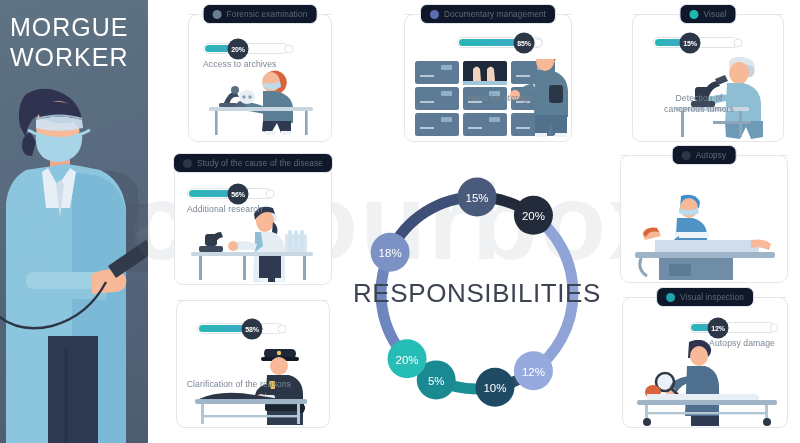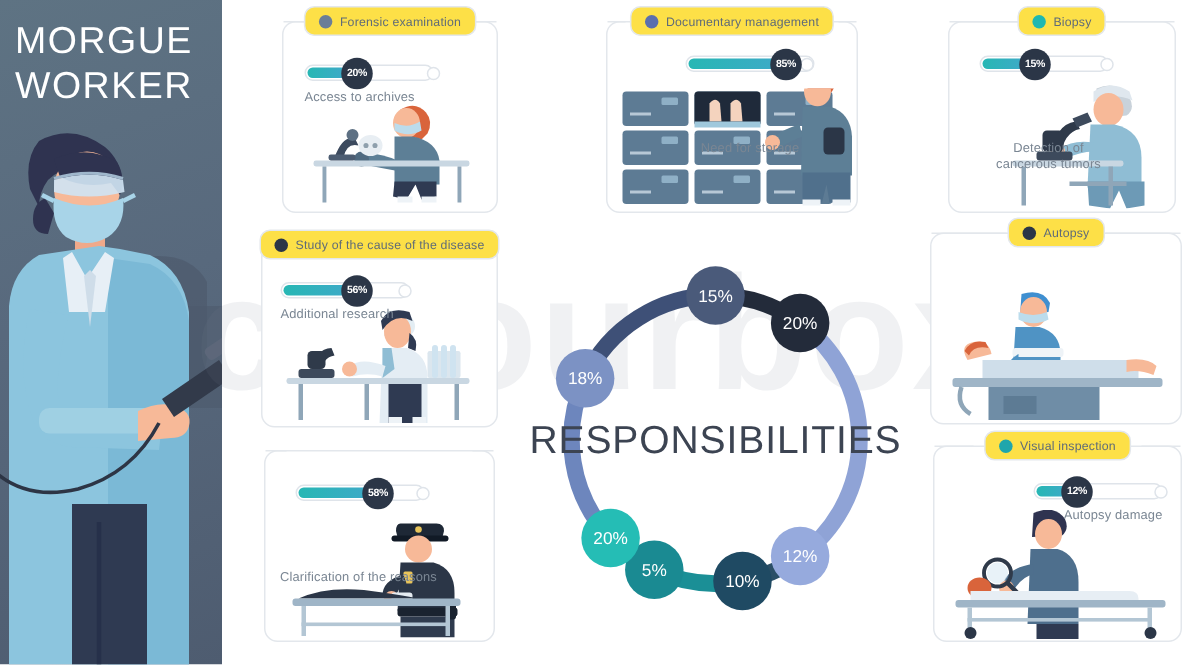--- a/index.html
+++ b/index.html
@@ -39,21 +39,21 @@
   
   .card {
     position: absolute;
     background: #ffffff;
     border: 1.4px solid #e3e7ec;
     border-radius: 9px;
     z-index: 10;
   }
   .card-tab {
     position: absolute; top: -11px; left: 50%; transform: translateX(-50%);
-    background: #fde047; border: 1.4px solid #e3e7ec; border-radius: 7px;
+    background: #0f172a; border: 1.4px solid #e3e7ec; border-radius: 7px;
     height: 20px; padding: 0 9px;
     display: flex; align-items: center; gap: 5px;
     white-space: nowrap; z-index: 4;
   }
   .tab-dot { width: 9px; height: 9px; border-radius: 50%; flex: 0 0 auto; }
   .tab-label { font-size: 8.2px; color: #5f6b78; letter-spacing: .15px; }
 
   
   .tab-rule {
     position: absolute; top: -1.4px; height: 1.4px; background: #e3e7ec; z-index: 1;
@@ -265,21 +265,21 @@
       <path d="M124 56 h32 v20 h-14 l-2 -12 l-3 12 h-13z" fill="#50708c"></path>
       <path d="M124 74 h12 v4 h-12z M144 74 h12 v4 h-12z" fill="#eef3f7"></path>
     </svg>
   </div>
 
   <div class="card" style="left:632px; top:14px; width:152px; height:128px;">
     <div class="tab-rule" style="left:0;  width:48px;"></div>
     <div class="tab-rule" style="right:0; width:48px;"></div>
     <div class="card-tab">
       <span class="tab-dot" style="background:#1fb8b0"></span>
-      <span class="tab-label">Biopsy</span>
+      <span class="tab-label">Visual</span>
     </div>
 
     <div class="meter" style="left:20px; top:22px;">
       <div class="meter-track">
         <div class="meter-fill" style="width:30px"></div>
         <div class="meter-cap" style="left:84px"></div>
         <div class="meter-badge" style="left:36px">15%</div>
       </div>
       <div class="meter-text center" style="white-space:pre-line;width:92px">Detection of
 cancerous tumors</div>

